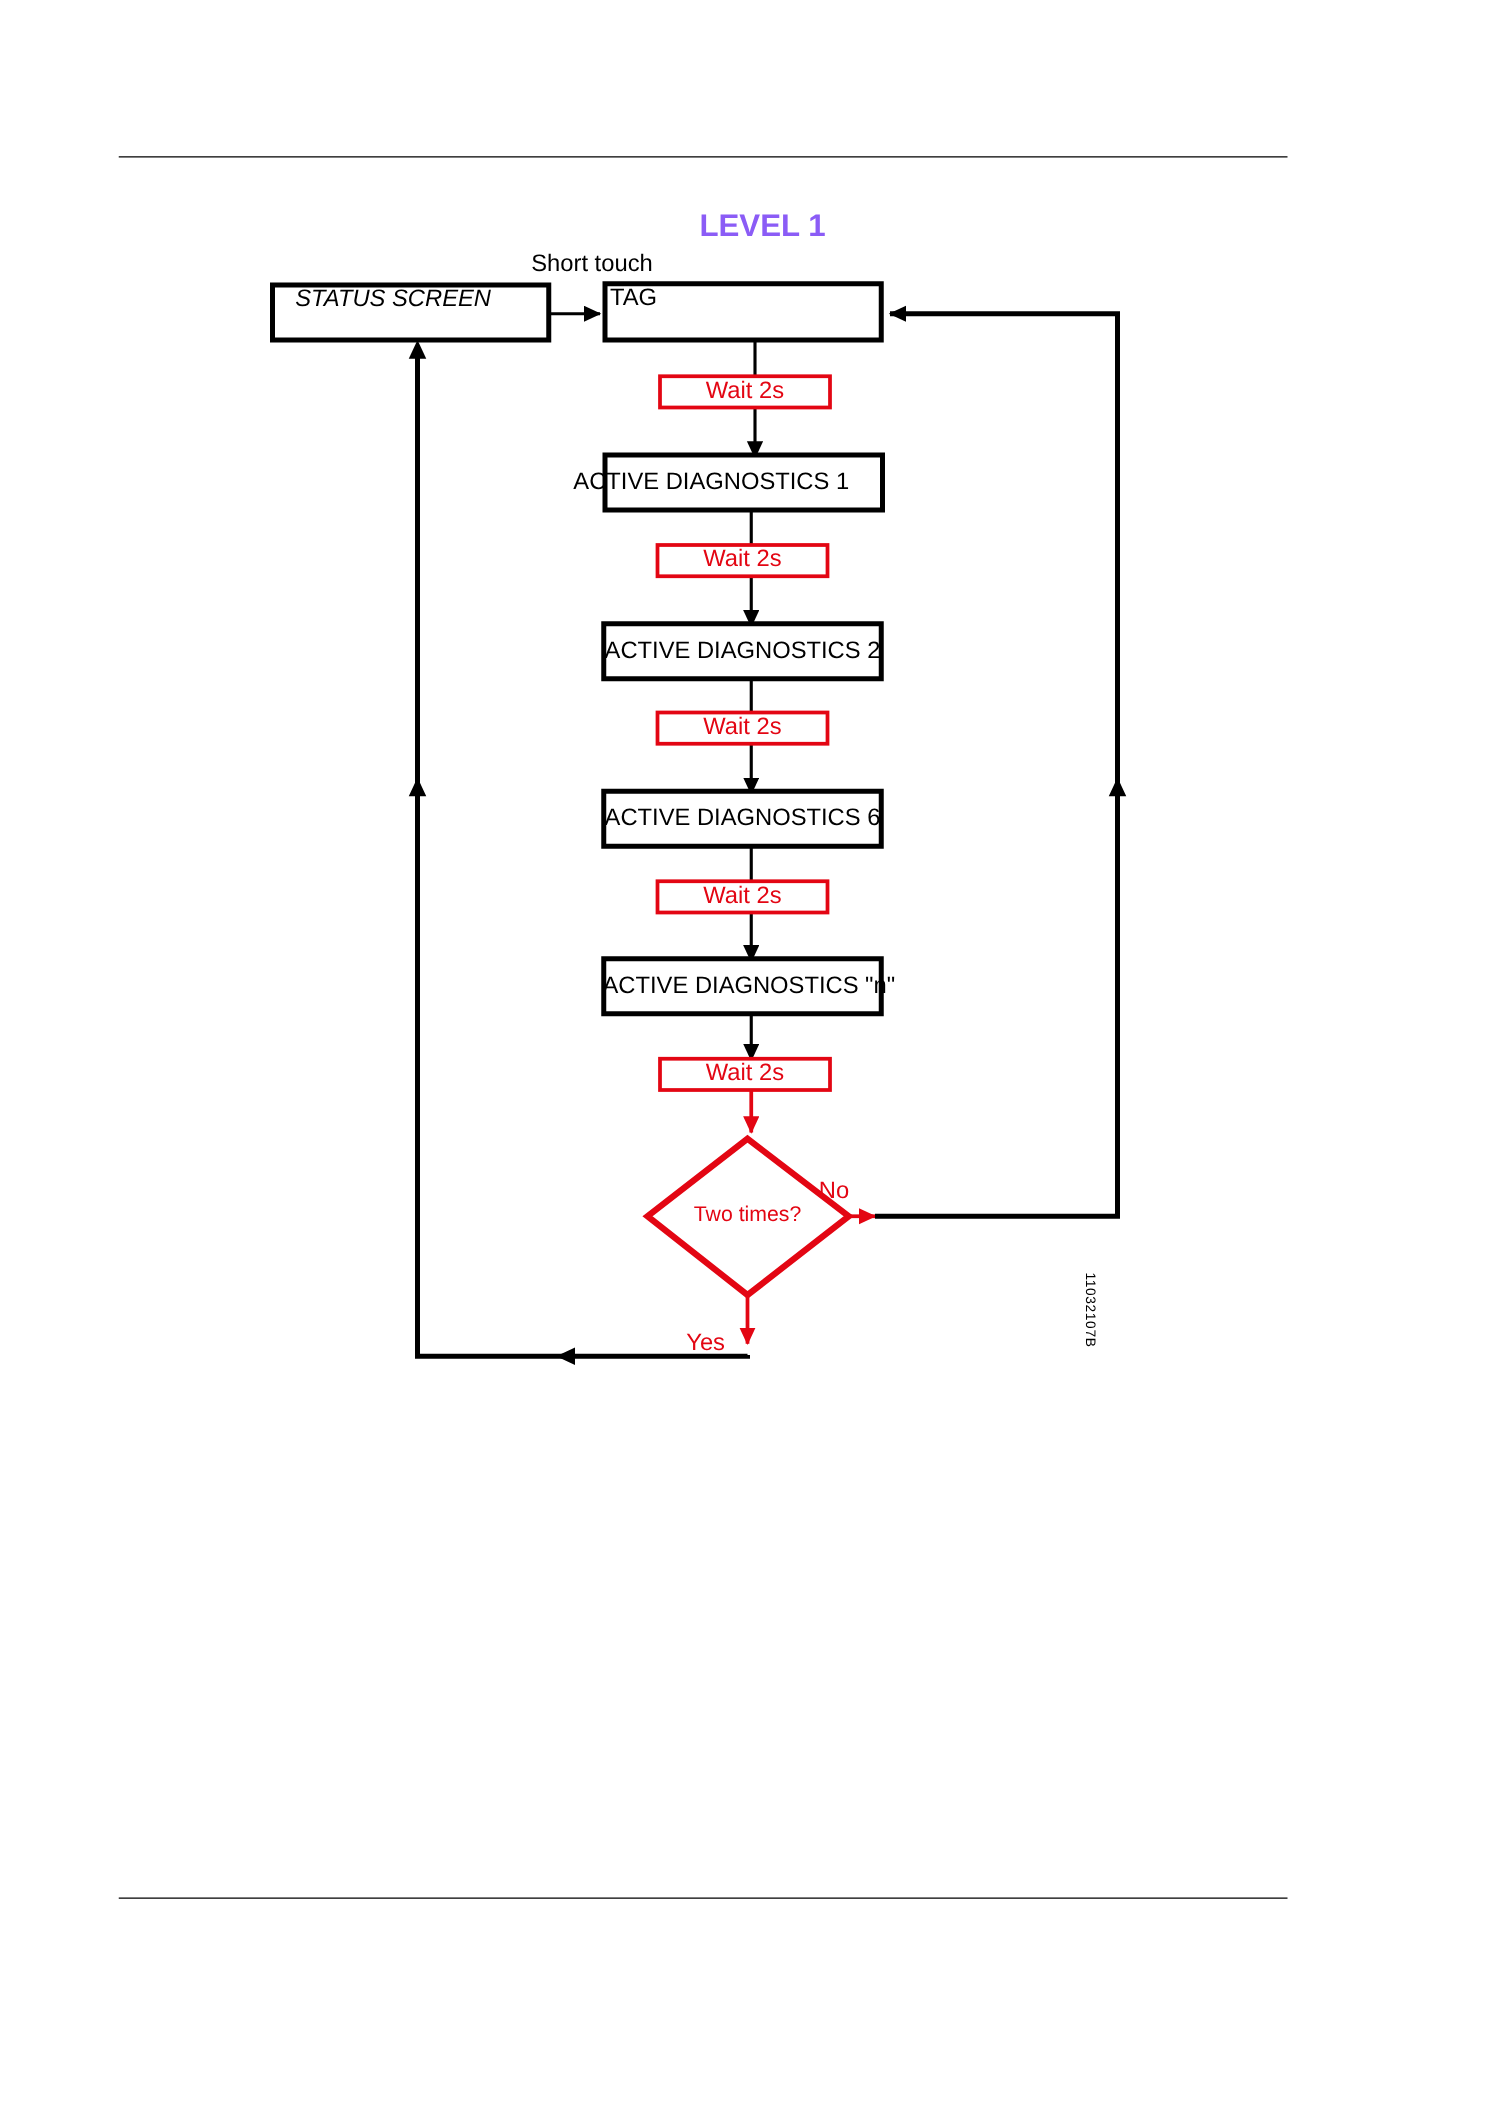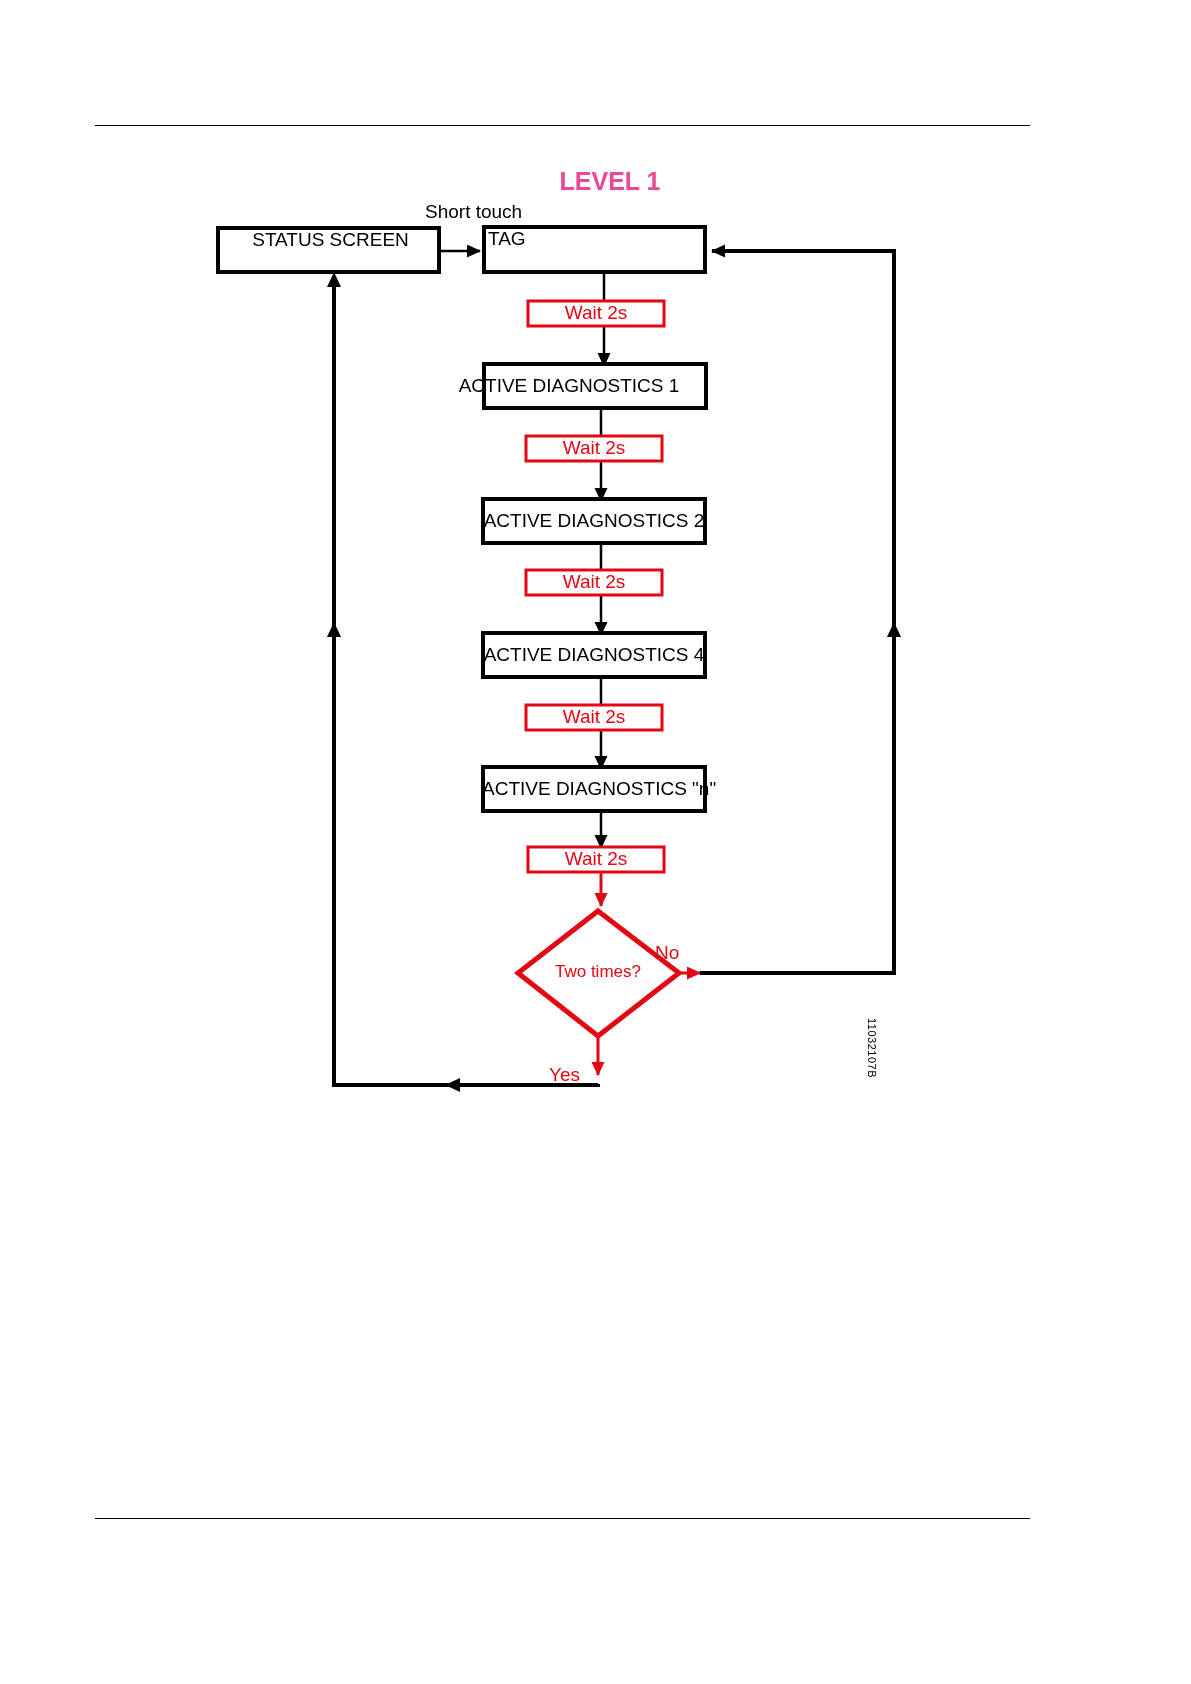--- a/index.html
+++ b/index.html
@@ -47,36 +47,37 @@
   .lbl-black { color: #000000; }
   .lbl-red   { color: #e30613; }
   
   #title-wrap {
     position: absolute;
     left: 455px; top: 167px;
     width: 310px;
     text-align: center;
     font-size: 25px;
     font-weight: bold;
-    color: #ec4899;
+    color: #8b5cf6;
   }
 
   #short-touch {
     left: 425px; top: 201px;
     font-size: 19px;
     color: #000000;
     text-align: center;
   }
 
   #status-screen-label {
-    left: 220px; top: 229px;
+    left: 204px; top: 229px;
     width: 221px;
     text-align: center;
     font-size: 19px;
     color: #000000;
+    font-style: italic;
   }
   #tag-label {
     left: 488px; top: 228px;
     font-size: 19px;
     color: #000000;
   }
   .diag-label {
     font-size: 19px;
     color: #000000;
     width: 224px;
@@ -198,21 +199,21 @@
   <div class="node-label wait-label" style="left:528px; top:302px;">Wait 2s</div>
 
   <div class="node-label diag-label" style="left:457px; top:375px;">ACTIVE DIAGNOSTICS 1</div>
 
   <div class="node-label wait-label" style="left:526px; top:437px;">Wait 2s</div>
 
   <div class="node-label diag-label" style="left:482px; top:510px;">ACTIVE DIAGNOSTICS 2</div>
 
   <div class="node-label wait-label" style="left:526px; top:571px;">Wait 2s</div>
 
-  <div class="node-label diag-label" style="left:482px; top:644px;">ACTIVE DIAGNOSTICS 4</div>
+  <div class="node-label diag-label" style="left:482px; top:644px;">ACTIVE DIAGNOSTICS 6</div>
 
   <div class="node-label wait-label" style="left:526px; top:706px;">Wait 2s</div>
 
   <div class="node-label diag-label" style="left:482px; top:778px;">ACTIVE DIAGNOSTICS "n"</div>
 
   <div class="node-label wait-label" style="left:528px; top:848px;">Wait 2s</div>
 
   <div class="node-label lbl-red" id="decision-label">Two times?</div>
 
   <div class="node-label lbl-red" id="no-label">No</div>

